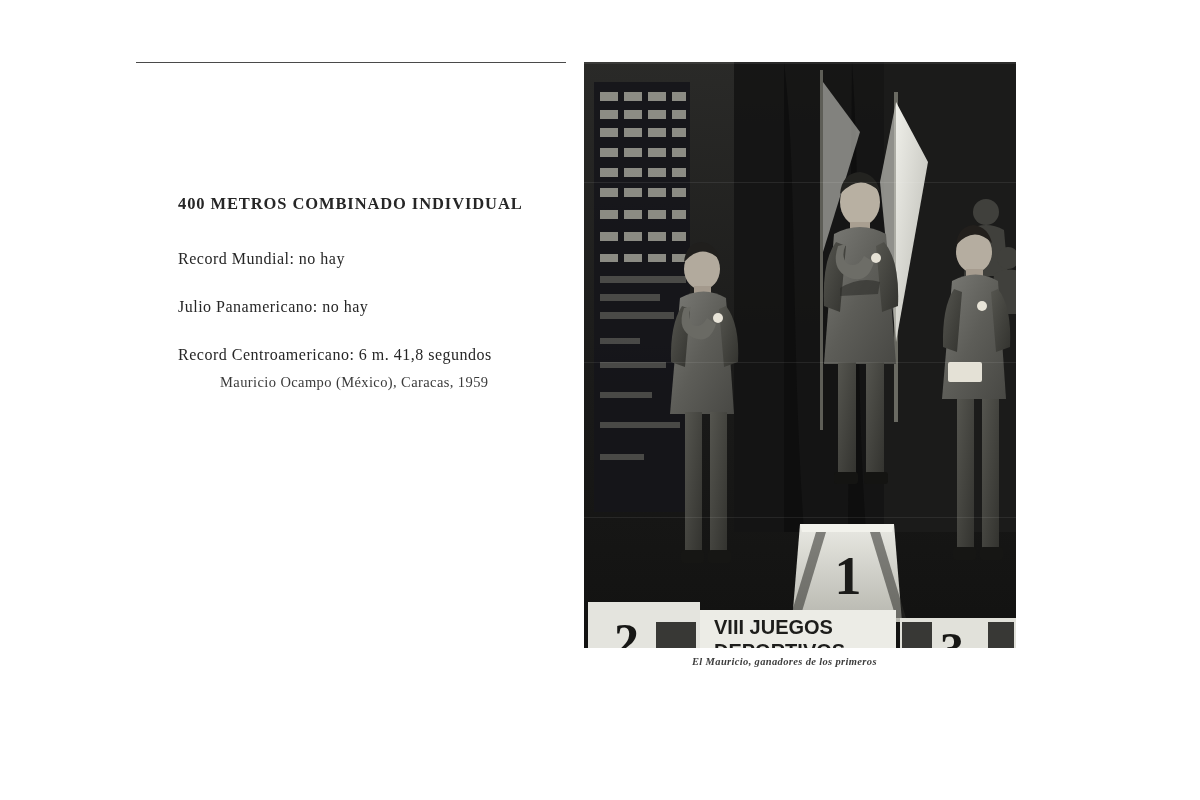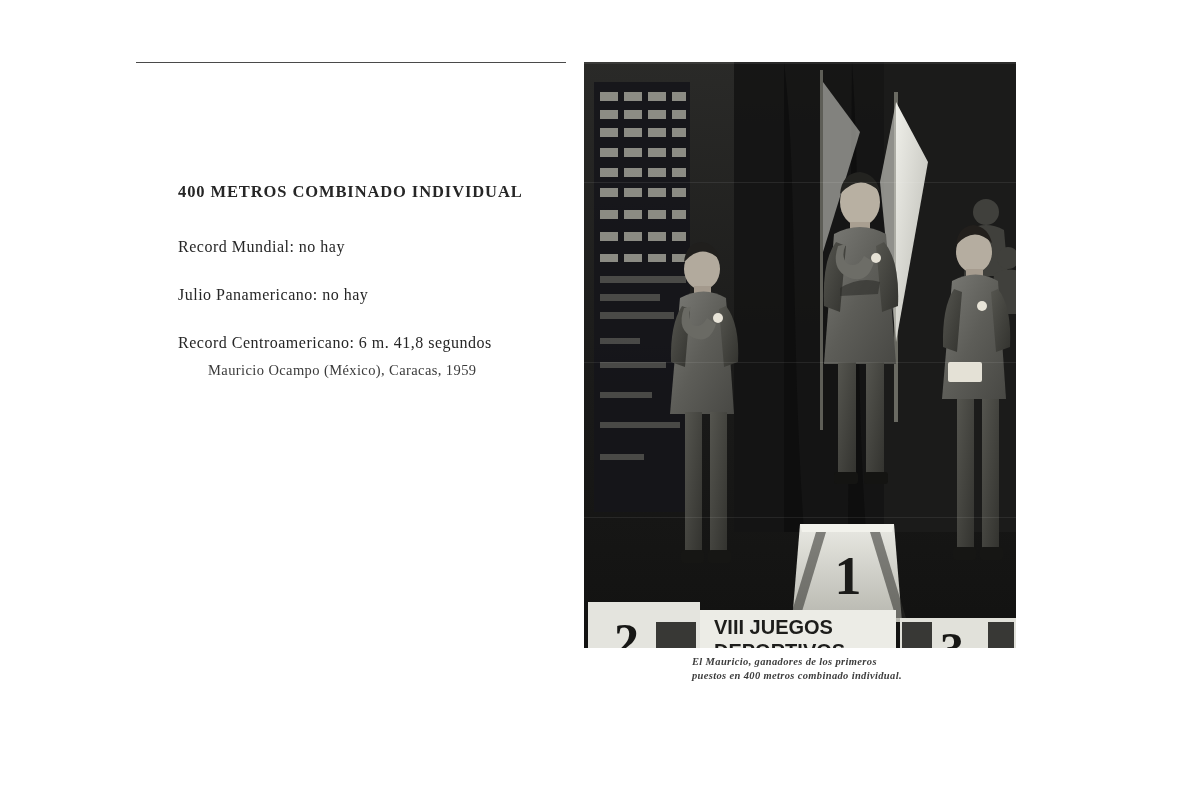--- a/index.html
+++ b/index.html
@@ -23,21 +23,21 @@
     top: 62px;
     width: 430px;
     height: 1px;
     background: #4a4a4a;
   }
 
   
   .text-col {
     position: absolute;
     left: 178px;
-    top: 182px;
+    top: 194px;
     width: 400px;
     color: #2b2b2b;
   }
   .heading {
     font-family: "Liberation Serif", serif;
     font-weight: bold;
     font-size: 16.5px;
     letter-spacing: 0.9px;
     color: #262626;
     margin: 0 0 36px 0;
@@ -53,21 +53,21 @@
     white-space: nowrap;
   }
   .record-line.last {
     margin-bottom: 10px;
   }
   .credit {
     font-family: "Liberation Serif", serif;
     font-size: 14.5px;
     letter-spacing: 0.4px;
     color: #3a3a3a;
-    margin: 0 0 0 30px;
+    margin: 0 0 0 42px;
     white-space: nowrap;
   }
 
   
   .photo-wrap {
     position: absolute;
     left: 584px;
     top: 62px;
     width: 432px;
     height: 586px;
@@ -302,16 +302,15 @@
           <rect x="0" y="120" width="432" height="1"></rect>
           <rect x="0" y="300" width="432" height="1"></rect>
           <rect x="0" y="455" width="432" height="1"></rect>
         </g>
       </svg>
     </div>
   </div>
 
   <div class="photo-caption">
     <div>El Mauricio, ganadores de los primeros</div>
-    <div>puestos en 400 metros combinado individual.</div>
   </div>
 
 </div>
 
 </body></html>

